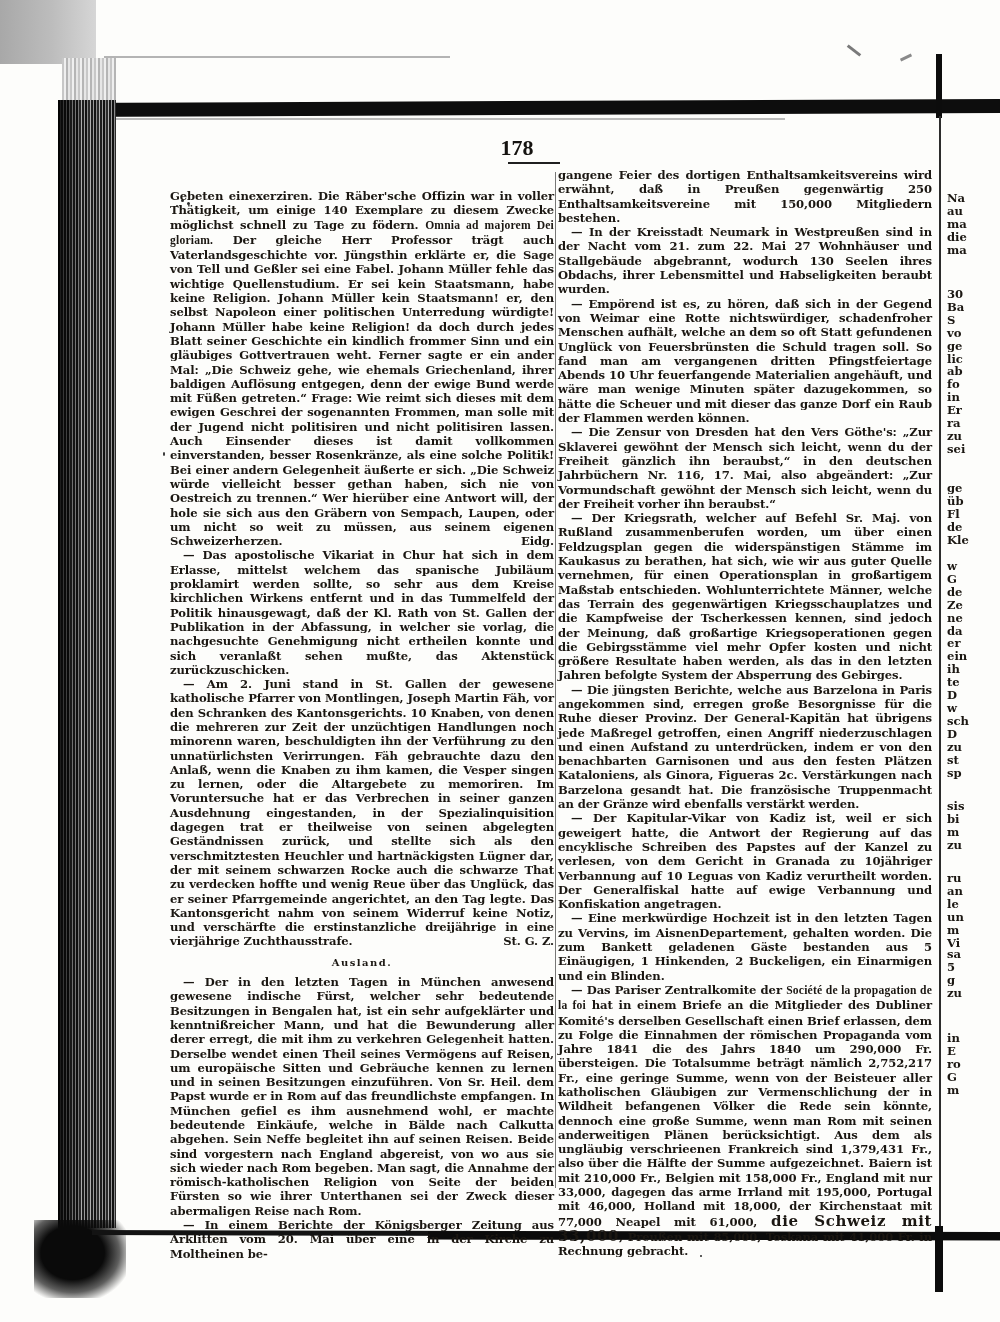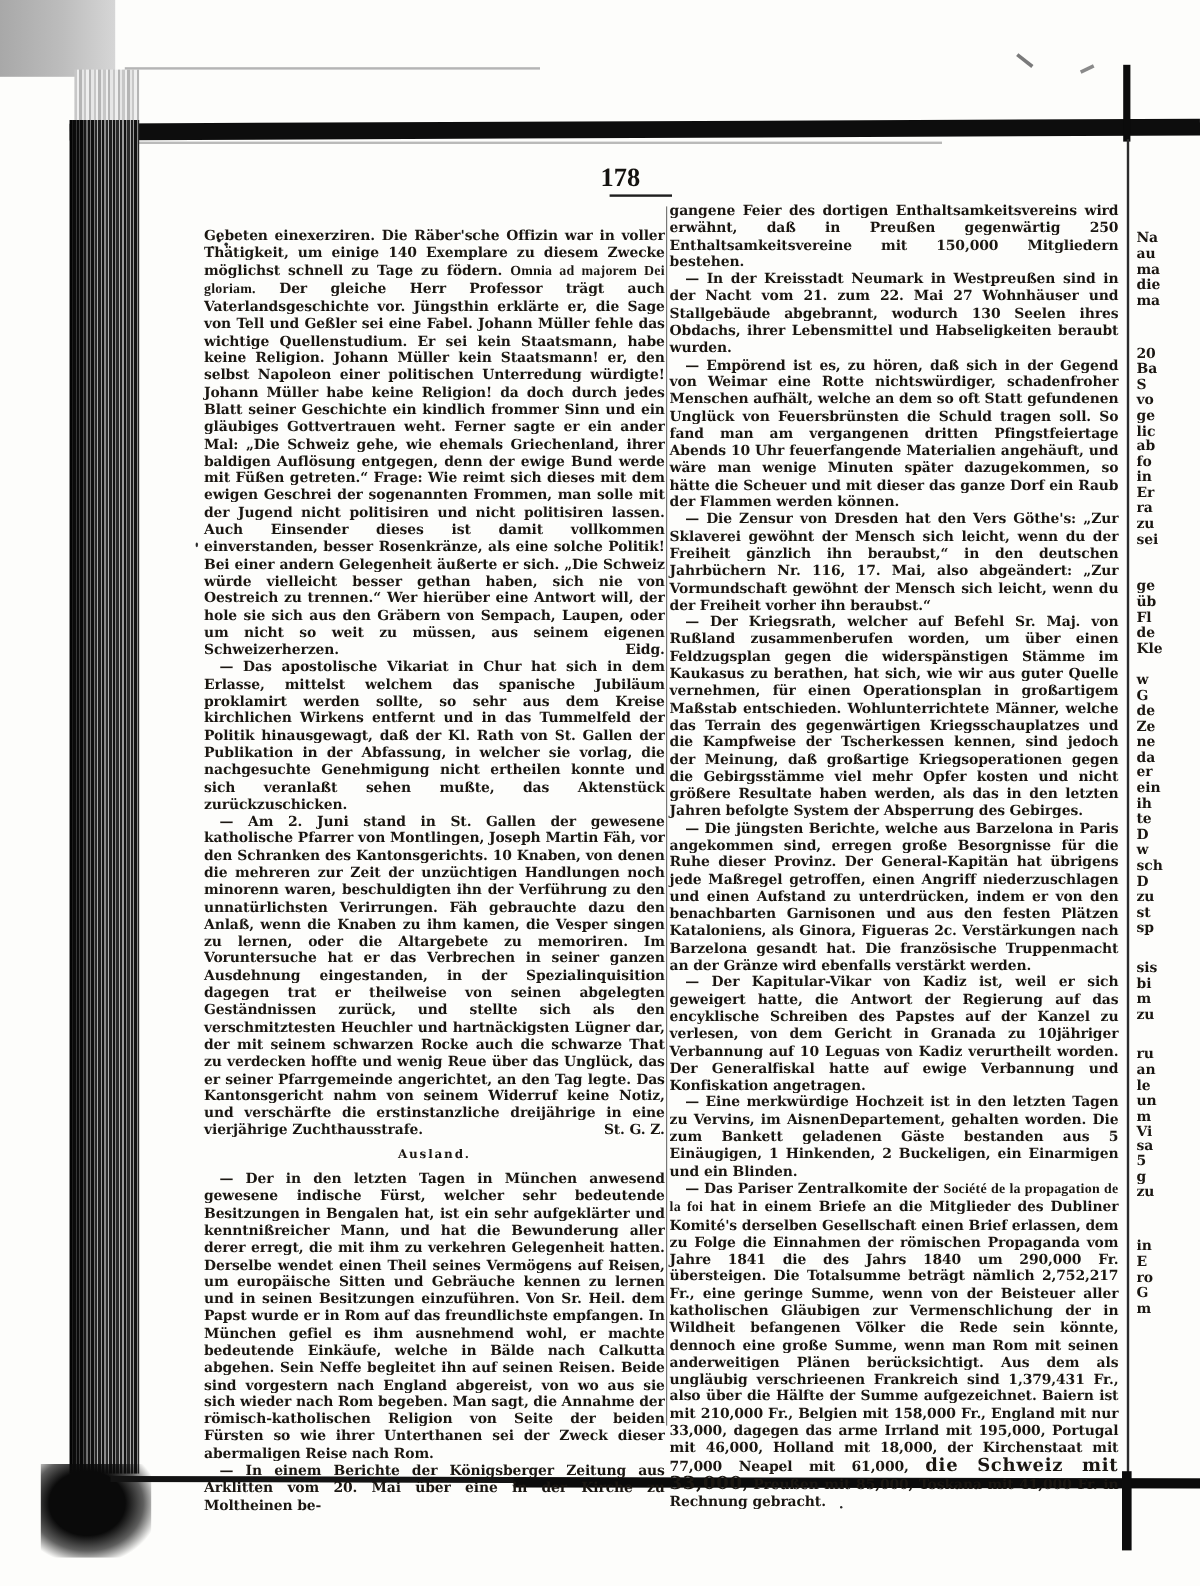--- a/index.html
+++ b/index.html
@@ -116,21 +116,21 @@
     <p>— Eine merkwürdige Hochzeit ist in den letzten Tagen zu Vervins, im AisnenDepartement, gehalten worden. Die zum Bankett geladenen Gäste bestanden aus 5 Einäugigen, 1 Hinkenden, 2 Buckeligen, ein Einarmigen und ein Blinden.</p>
     <p><span>— Das Pariser Zentralkomite der </span><span class="latin">Société de la propagation de la foi</span><span> hat in einem Briefe an die Mitglieder des Dubliner Komité's derselben Gesellschaft einen Brief erlassen, dem zu Folge die Einnahmen der römischen Propaganda vom Jahre 1841 die des Jahrs 1840 um 290,000 Fr. übersteigen. Die Totalsumme beträgt nämlich 2,752,217 Fr., eine geringe Summe, wenn von der Beisteuer aller katholischen Gläubigen zur Vermenschlichung der in Wildheit befangenen Völker die Rede sein könnte, dennoch eine große Summe, wenn man Rom mit seinen anderweitigen Plänen berücksichtigt. Aus dem als ungläubig verschrieenen Frankreich sind 1,379,431 Fr., also über die Hälfte der Summe aufgezeichnet. Baiern ist mit 210,000 Fr., Belgien mit 158,000 Fr., England mit nur 33,000, dagegen das arme Irrland mit 195,000, Portugal mit 46,000, Holland mit 18,000, der Kirchenstaat mit 77,000 Neapel mit 61,000, </span><span class="b">die Schweiz mit 33,000</span><span>, Preußen mit 85,000, Toskana mit 41,000 Fr. in Rechnung gebracht.</span></p>
   </div>
 
   <div id="fragments">
       <div class="frag" style="top: 192px;">Na
 au
 ma
 die
 ma</div>
-      <div class="frag" style="top: 288px;">20
+      <div class="frag" style="top: 288px;">30
 Ba
 S
 vo
 ge
 lic
 ab
 fo
 in
 Er
 ra

